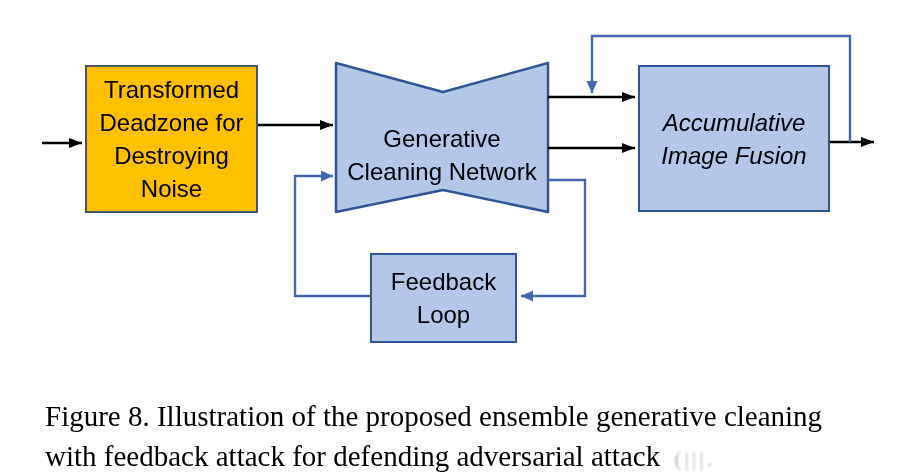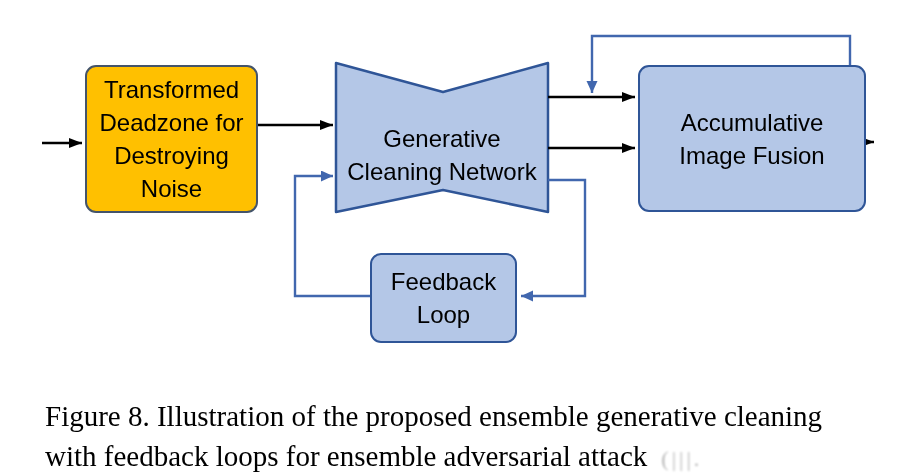--- a/index.html
+++ b/index.html
@@ -18,29 +18,29 @@
     overflow:hidden;font-family:"Liberation Sans",sans-serif;color:var(--text);
   }
   .connector-layer{position:absolute;left:0;top:0;width:900px;height:476px;}
   .ln-black{stroke:var(--connector-black);stroke-width:2.4;fill:none;}
   .ln-blue{stroke:var(--connector-blue);stroke-width:2.4;fill:none;}
   .mk-black{fill:var(--connector-black);}
   .mk-blue{fill:var(--connector-blue);}
   .bowtie{fill:var(--node-fill);stroke:var(--node-border);stroke-width:2.5;stroke-linejoin:round;}
   .node{
     position:absolute;box-sizing:border-box;display:flex;align-items:center;justify-content:center;
-    text-align:center;font-size:24px;line-height:33px;padding:2px 4px;border-radius:11px;
+    text-align:center;font-size:24px;line-height:33px;padding:2px 4px;
   }
   .node-deadzone{
     left:85px;top:65px;width:173px;height:148px;
     background:var(--deadzone-fill);border:2.5px solid var(--deadzone-border);
   }
   .node-fusion{
-    left:638px;top:65px;width:228px;height:147px;
-    background:var(--node-fill);border:2.5px solid var(--node-border);
+    left:638px;top:65px;width:192px;height:147px;
+    background:var(--node-fill);border:2.5px solid var(--node-border);font-style:italic;
   }
   .node-feedback{
     left:370px;top:253px;width:147px;height:90px;
     background:var(--node-fill);border:2.5px solid var(--node-border);
   }
   .gcn-label{
     position:absolute;left:346px;top:80px;width:192px;height:150px;
     display:flex;align-items:center;justify-content:center;text-align:center;
     font-size:24px;line-height:33px;
   }
@@ -93,16 +93,16 @@
   <div class="node node-fusion">
     <span>Accumulative Image Fusion</span>
   </div>
 
   <div class="node node-feedback">
     <span>Feedback Loop</span>
   </div>
 
   <div class="caption">
     <span>Figure 8. Illustration of the proposed ensemble generative cleaning</span><br>
-    <span><span>with feedback loops for ensemble adversarial </span><span class="smudge">attack</span><span class="faded">(|||.</span></span>
+    <span><span>with feedback attack for defending adversarial </span><span class="smudge">attack</span><span class="faded">(|||.</span></span>
   </div>
 
 </div>
 
 </body></html>

